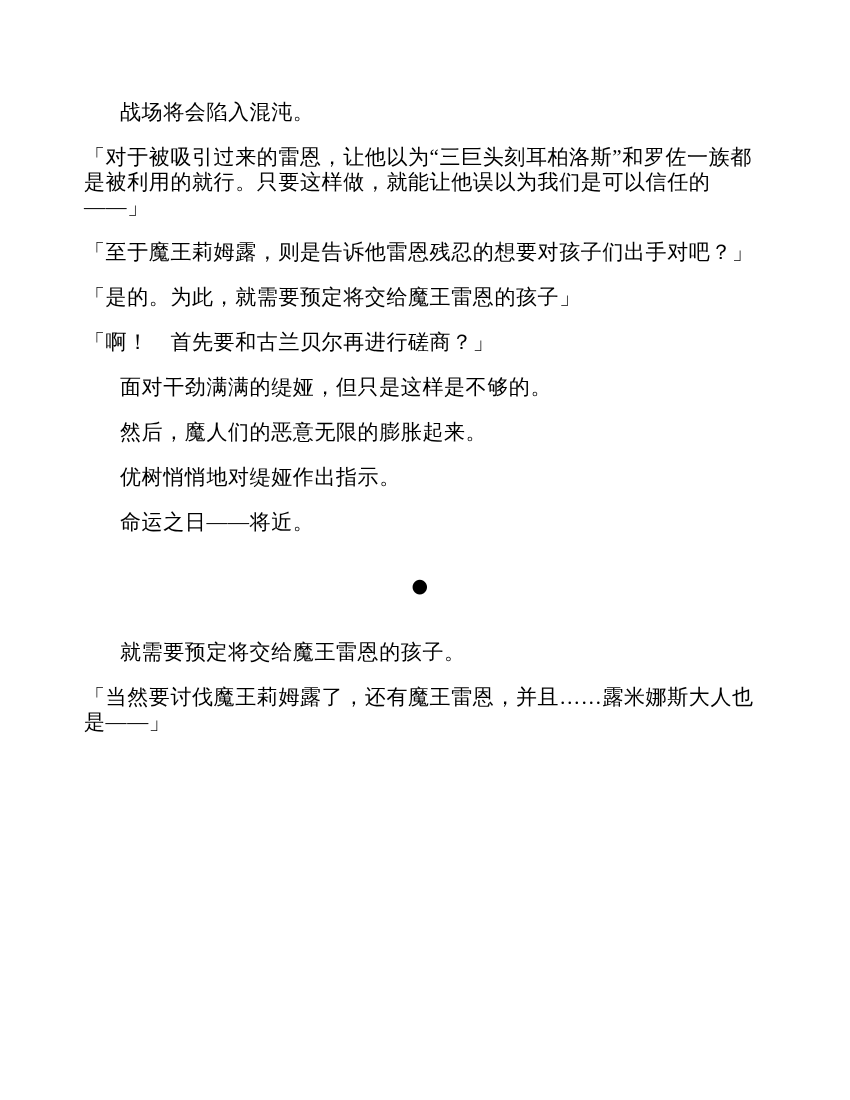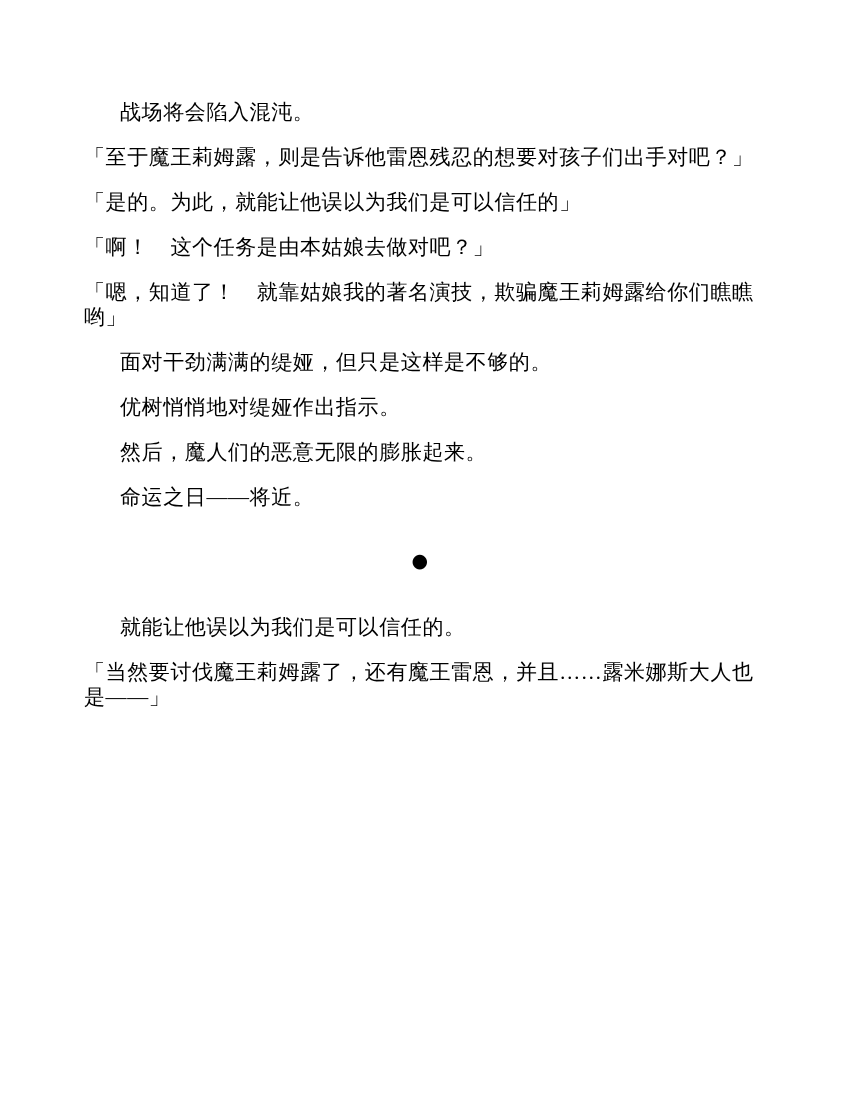--- a/index.html
+++ b/index.html
@@ -45,25 +45,25 @@
     margin-bottom: 42px;
     font-family: "DejaVu Sans", "Liberation Serif", sans-serif;
   }
 </style>
 </head>
 <body>
 
 <div class="page">
   <div class="content" id="content">
       <p class="narration">战场将会陷入混沌。</p>
+      <p class="dialogue">「对于被吸引过来的雷恩，让他以为“三巨头刻耳柏洛斯”和罗佐一族都是被利用的就行。只要这样做，就能让他误以为我们是可以信任的——」</p>
       <p class="dialogue">「至于魔王莉姆露，则是告诉他雷恩残忍的想要对孩子们出手对吧？」</p>
-      <p class="dialogue">「是的。为此，就能让他误以为我们是可以信任的」</p>
-      <p class="dialogue">「啊！　这个任务是由本姑娘去做对吧？」</p>
-      <p class="dialogue">「嗯，知道了！　就靠姑娘我的著名演技，欺骗魔王莉姆露给你们瞧瞧哟」</p>
+      <p class="dialogue">「是的。为此，就需要预定将交给魔王雷恩的孩子」</p>
+      <p class="dialogue">「啊！　首先要和古兰贝尔再进行磋商？」</p>
       <p class="narration">面对干劲满满的缇娅，但只是这样是不够的。</p>
+      <p class="narration">然后，魔人们的恶意无限的膨胀起来。</p>
       <p class="narration">优树悄悄地对缇娅作出指示。</p>
-      <p class="narration">然后，魔人们的恶意无限的膨胀起来。</p>
       <p class="narration">命运之日——将近。</p>
       <p class="separator">●</p>
-      <p class="narration">就能让他误以为我们是可以信任的。</p>
+      <p class="narration">就需要预定将交给魔王雷恩的孩子。</p>
       <p class="dialogue">「当然要讨伐魔王莉姆露了，还有魔王雷恩，并且……露米娜斯大人也是——」</p>
     </div>
 </div>
 
 </body></html>

